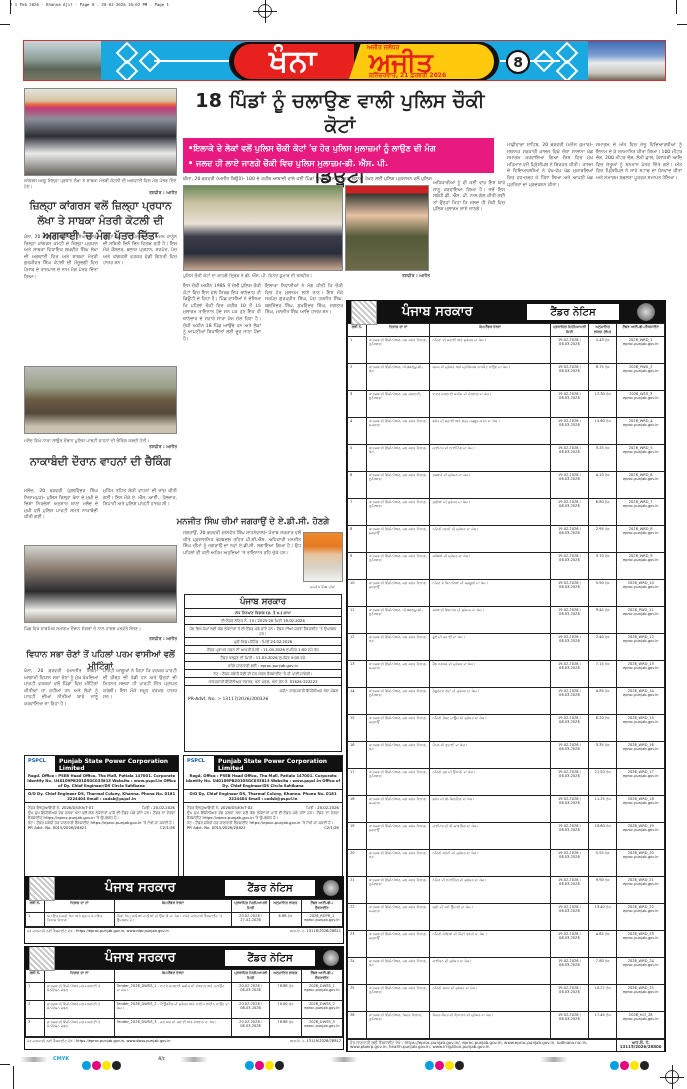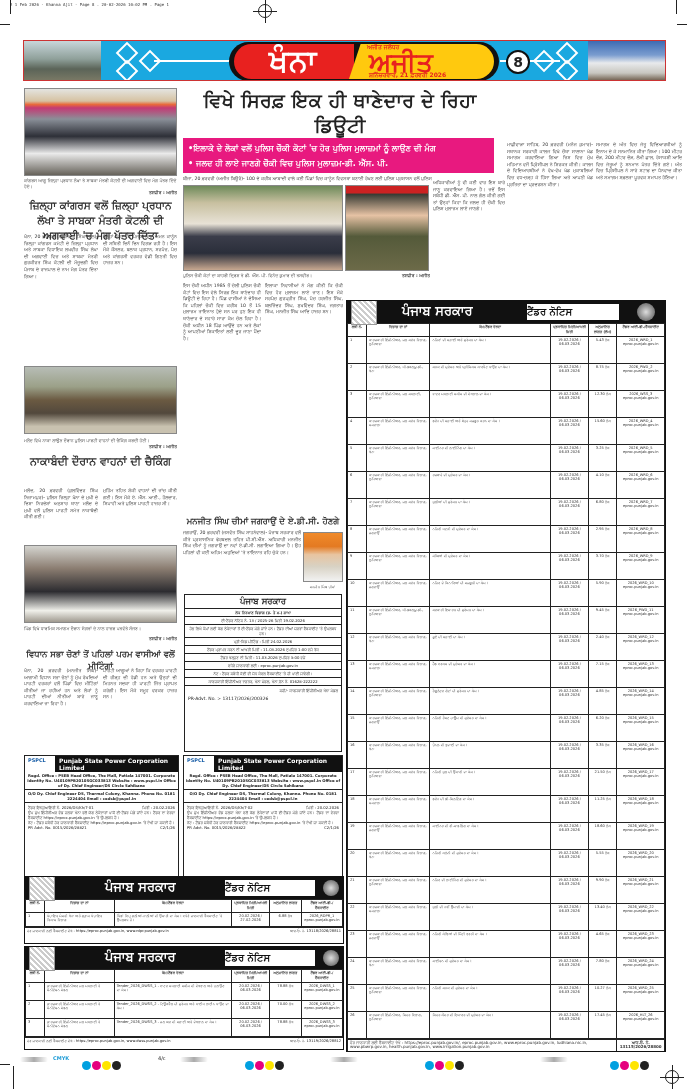--- a/index.html
+++ b/index.html
@@ -36,21 +36,21 @@
 .ph-police{background:linear-gradient(180deg,#b7bdb6 0%,#9ba088 30%,#6b5a42 50%,#52483c 70%,#c9c2b0 90%)}
 .ph-group{background:linear-gradient(180deg,#d4d4cf 0%,#8a7c70 30%,#2c2c30 60%,#f0f0ea 85%,#a09a90 100%)}
 .ph-building{background:linear-gradient(180deg,#6e8a5a 0%,#c8c0a0 20%,#e8e2d6 45%,#3b3d4a 60%,#2a2e3a 80%,#c8a890 100%)}
 .ph-officer{background:linear-gradient(180deg,#c22 0%,#c22 8%,#3a3c34 10%,#e6c2a4 35%,#545a3a 60%,#6c6a48 100%)}
 .ph-portrait{background:linear-gradient(180deg,#f08a2a 0%,#e47a22 28%,#e8c4a0 45%,#d8d2c4 70%,#f2f2f2 100%)}
 
 .tender{border:1px solid #111;background:#fff;overflow:hidden}
 .t-head{background:#111;color:#fff;position:relative}
 .t-head .emb{position:absolute;width:26px;height:26px;background:repeating-linear-gradient(45deg,#ccc 0 2px,#fff 2px 4px);border:1px solid #999}
 .t-head .gov{position:absolute;font-weight:bold;color:#fff}
-.t-head .notice{position:absolute;background:#fff;color:#111;font-weight:bold;}
+.t-head .notice{position:absolute;background:#fff;color:#111;font-weight:bold;text-align:center}
 .t-head .seal{position:absolute;border-radius:50%;background:radial-gradient(circle,#ddd 0,#777 70%,#444 100%)}
 table{border-collapse:collapse;width:100%;table-layout:fixed}
 td,th{border:1px solid #222;font-size:3.6px;line-height:4.8px;padding:1px 2px;vertical-align:top;color:#333;font-weight:normal;overflow:hidden}
 th{font-weight:bold;text-align:center}
 .foot-row td{font-size:4px}
 
 .pspcl{border:1px solid #222;background:#fff;overflow:hidden}
 .pspcl .ttl{background:#111;color:#fff;font-size:6px;font-weight:bold;padding:1px 4px;margin-left:30px}
 .pspcl .logo{position:absolute;left:3px;top:1px;font-size:5px;color:#1a5fa8;font-weight:bold}
 .pspcl .addr{font-size:3.8px;line-height:5px;text-align:center;font-weight:bold;border-bottom:1px solid #222;padding:1px}
@@ -111,41 +111,42 @@
 <div class="abs txt" style="left:103px;top:488px;width:74px;height:52px">ਮੁਹਿੰਮ ਤਹਿਤ ਸ਼ੱਕੀ ਵਾਹਨਾਂ ਦੀ ਜਾਂਚ ਕੀਤੀ ਗਈ। ਇਸ ਮੌਕੇ ਏ. ਐੱਸ. ਆਈ., ਹੌਲਦਾਰ, ਸਿਪਾਹੀ ਅਤੇ ਪੁਲਿਸ ਪਾਰਟੀ ਹਾਜ਼ਰ ਸੀ।</div>
 
 <div class="abs photo ph-group" style="left:24px;top:545px;width:153px;height:78px"></div>
 <div class="abs cap" style="left:24px;top:626px;width:153px;height:12px">ਪਿੰਡ ਵਿਖੇ ਧਾਰਮਿਕ ਸਮਾਗਮ ਦੌਰਾਨ ਸੰਗਤਾਂ ਦੇ ਨਾਲ ਹਾਜ਼ਰ ਪਤਵੰਤੇ ਸੱਜਣ।</div>
 <div class="abs cap" style="left:140px;top:636px;width:37px;text-align:right;font-weight:bold">ਤਸਵੀਰ : ਅਜੀਤ</div>
 <div class="abs h-sec" style="left:24px;top:648px;width:153px;font-size:8.5px;line-height:12px">ਵਿਧਾਨ ਸਭਾ ਚੋਣਾਂ ਤੋਂ ਪਹਿਲਾਂ ਪਰਮ ਵਾਸੀਆਂ ਵਲੋਂ ਮੀਟਿੰਗਾਂ</div>
 <div class="abs txt" style="left:24px;top:668px;width:74px;height:84px">ਖੰਨਾ, 20 ਫ਼ਰਵਰੀ (ਮਨਜੀਤ ਸਿੰਘ)- ਆਗਾਮੀ ਵਿਧਾਨ ਸਭਾ ਚੋਣਾਂ ਨੂੰ ਮੁੱਖ ਰੱਖਦਿਆਂ ਪਾਰਟੀ ਵਰਕਰਾਂ ਵਲੋਂ ਪਿੰਡਾਂ ਵਿਚ ਮੀਟਿੰਗਾਂ ਕੀਤੀਆਂ ਜਾ ਰਹੀਆਂ ਹਨ ਅਤੇ ਲੋਕਾਂ ਨੂੰ ਪਾਰਟੀ ਦੀਆਂ ਨੀਤੀਆਂ ਬਾਰੇ ਜਾਣੂ ਕਰਵਾਇਆ ਜਾ ਰਿਹਾ ਹੈ।</div>
 <div class="abs txt" style="left:103px;top:668px;width:74px;height:84px">ਪਾਰਟੀ ਆਗੂਆਂ ਨੇ ਕਿਹਾ ਕਿ ਵਰਕਰ ਪਾਰਟੀ ਦੀ ਰੀੜ੍ਹ ਦੀ ਹੱਡੀ ਹਨ ਅਤੇ ਉਨ੍ਹਾਂ ਦੀ ਮਿਹਨਤ ਸਦਕਾ ਹੀ ਪਾਰਟੀ ਜਿੱਤ ਪ੍ਰਾਪਤ ਕਰੇਗੀ। ਇਸ ਮੌਕੇ ਸਮੂਹ ਵਰਕਰ ਹਾਜ਼ਰ ਸਨ।</div>
 
 <div class="abs h-main">
+  <div>18 ਪਿੰਡਾਂ ਨੂੰ ਚਲਾਉਣ ਵਾਲੀ ਪੁਲਿਸ ਚੌਕੀ ਕੋਟਾਂ</div>
   <div>ਵਿਖੇ ਸਿਰਫ਼ ਇਕ ਹੀ ਥਾਣੇਦਾਰ ਦੇ ਰਿਹਾ ਡਿਊਟੀ</div>
 </div>
 <div class="abs pink">
   <div>•ਇਲਾਕੇ ਦੇ ਲੋਕਾਂ ਵਲੋਂ ਪੁਲਿਸ ਚੌਕੀ ਕੋਟਾਂ 'ਚ ਹੋਰ ਪੁਲਿਸ ਮੁਲਾਜ਼ਮਾਂ ਨੂੰ ਲਾਉਣ ਦੀ ਮੰਗ</div>
   <div>• ਜਲਦ ਹੀ ਲਾਏ ਜਾਣਗੇ ਚੌਕੀ ਵਿਚ ਪੁਲਿਸ ਮੁਲਾਜ਼ਮ-ਡੀ. ਐੱਸ. ਪੀ.</div>
 </div>
 <div class="abs txt" style="left:183px;top:176px;width:250px;height:7px;white-space:nowrap">ਬੀਜਾ, 20 ਫ਼ਰਵਰੀ (ਅਜੀਤ ਬਿਊਰੋ)- 100 ਦੇ ਕਰੀਬ ਆਬਾਦੀ ਵਾਲੇ ਕਈ ਪਿੰਡਾਂ ਵਿਚ ਕਾਨੂੰਨ ਵਿਵਸਥਾ ਬਣਾਈ ਰੱਖਣ ਲਈ ਪੁਲਿਸ ਪ੍ਰਸ਼ਾਸਨ ਵਲੋਂ ਪੁਲਿਸ ਚੌਕੀ ਸਥਾਪਿਤ ਕੀਤੀ ਗਈ ਹੈ।</div>
 <div class="abs photo ph-building" style="left:183px;top:185px;width:160px;height:86px"></div>
 <div class="abs photo ph-officer" style="left:345px;top:185px;width:84px;height:86px"></div>
 <div class="abs cap" style="left:183px;top:273px;width:180px;white-space:nowrap">ਪੁਲਿਸ ਚੌਕੀ ਕੋਟਾਂ ਦਾ ਬਾਹਰੀ ਦ੍ਰਿਸ਼ ਤੇ ਡੀ. ਐੱਸ. ਪੀ. ਵਿਨੋਦ ਕੁਮਾਰ ਦੀ ਤਸਵੀਰ।</div>
 <div class="abs cap" style="left:390px;top:273px;width:40px;text-align:right;font-weight:bold">ਤਸਵੀਰ : ਅਜੀਤ</div>
 <div class="abs txt" style="left:183px;top:283px;width:78px;height:228px">ਇਸ ਚੌਕੀ ਅਧੀਨ 1985 ਤੋਂ ਚੱਲੀ ਪੁਲਿਸ ਚੌਕੀ ਕੋਟਾਂ ਵਿਚ ਇਸ ਵੇਲੇ ਸਿਰਫ਼ ਇਕ ਥਾਣੇਦਾਰ ਹੀ ਡਿਊਟੀ ਦੇ ਰਿਹਾ ਹੈ। ਪਿੰਡ ਵਾਸੀਆਂ ਨੇ ਦੱਸਿਆ ਕਿ ਪਹਿਲਾਂ ਚੌਕੀ ਵਿਚ ਕਰੀਬ 10 ਤੋਂ 15 ਮੁਲਾਜ਼ਮ ਤਾਇਨਾਤ ਹੁੰਦੇ ਸਨ ਪਰ ਹੁਣ ਇਕ ਹੀ ਥਾਣੇਦਾਰ ਦੇ ਸਹਾਰੇ ਸਾਰਾ ਕੰਮ ਚੱਲ ਰਿਹਾ ਹੈ। ਚੌਕੀ ਅਧੀਨ 18 ਪਿੰਡ ਆਉਂਦੇ ਹਨ ਅਤੇ ਲੋਕਾਂ ਨੂੰ ਆਪਣੀਆਂ ਸ਼ਿਕਾਇਤਾਂ ਲਈ ਦੂਰ ਜਾਣਾ ਪੈਂਦਾ ਹੈ।</div>
 <div class="abs txt" style="left:265px;top:283px;width:78px;height:228px">ਇਲਾਕਾ ਨਿਵਾਸੀਆਂ ਨੇ ਮੰਗ ਕੀਤੀ ਕਿ ਚੌਕੀ ਵਿਚ ਹੋਰ ਮੁਲਾਜ਼ਮ ਲਾਏ ਜਾਣ। ਇਸ ਮੌਕੇ ਸਰਪੰਚ ਗੁਰਪ੍ਰੀਤ ਸਿੰਘ, ਪੰਚ ਹਰਜੀਤ ਸਿੰਘ, ਬਲਜਿੰਦਰ ਸਿੰਘ, ਸੁਖਵਿੰਦਰ ਸਿੰਘ, ਜਗਤਾਰ ਸਿੰਘ, ਮਨਜੀਤ ਸਿੰਘ ਆਦਿ ਹਾਜ਼ਰ ਸਨ।</div>
 <div class="abs txt" style="left:433px;top:180px;width:72px;height:116px">ਅਧਿਕਾਰੀਆਂ ਨੂੰ ਵੀ ਕਈ ਵਾਰ ਇਸ ਬਾਰੇ ਜਾਣੂ ਕਰਵਾਇਆ ਗਿਆ ਹੈ। ਜਦੋਂ ਇਸ ਸਬੰਧੀ ਡੀ. ਐੱਸ. ਪੀ. ਨਾਲ ਗੱਲ ਕੀਤੀ ਗਈ ਤਾਂ ਉਨ੍ਹਾਂ ਕਿਹਾ ਕਿ ਜਲਦ ਹੀ ਚੌਕੀ ਵਿਚ ਪੁਲਿਸ ਮੁਲਾਜ਼ਮ ਲਾਏ ਜਾਣਗੇ।</div>
 
 <div class="abs h-right">
 </div>
 <div class="abs txt" style="left:507px;top:142px;width:86px;height:158px">ਮਾਛੀਵਾੜਾ ਸਾਹਿਬ, 20 ਫ਼ਰਵਰੀ (ਮਨੋਜ ਕੁਮਾਰ)- ਸਥਾਨਕ ਸਰਕਾਰੀ ਕਾਲਜ ਵਿਖੇ ਚੌਥਾ ਸਾਲਾਨਾ ਖੇਡ ਸਮਾਗਮ ਕਰਵਾਇਆ ਗਿਆ ਜਿਸ ਵਿਚ ਮੁੱਖ ਮਹਿਮਾਨ ਵਜੋਂ ਪ੍ਰਿੰਸੀਪਲ ਨੇ ਸ਼ਿਰਕਤ ਕੀਤੀ। ਕਾਲਜ ਦੇ ਵਿਦਿਆਰਥੀਆਂ ਨੇ ਵੱਖ-ਵੱਖ ਖੇਡ ਮੁਕਾਬਲਿਆਂ ਵਿਚ ਵਧ-ਚੜ੍ਹ ਕੇ ਹਿੱਸਾ ਲਿਆ ਅਤੇ ਆਪਣੀ ਖੇਡ ਪ੍ਰਤਿਭਾ ਦਾ ਪ੍ਰਦਰਸ਼ਨ ਕੀਤਾ।</div>
 <div class="abs txt" style="left:596px;top:142px;width:86px;height:158px">ਸਮਾਗਮ ਦੇ ਅੰਤ ਵਿਚ ਜੇਤੂ ਵਿਦਿਆਰਥੀਆਂ ਨੂੰ ਇਨਾਮ ਦੇ ਕੇ ਸਨਮਾਨਿਤ ਕੀਤਾ ਗਿਆ। 100 ਮੀਟਰ ਦੌੜ, 200 ਮੀਟਰ ਦੌੜ, ਲੰਮੀ ਛਾਲ, ਰੱਸਾਕਸ਼ੀ ਆਦਿ ਵਿਚ ਜੇਤੂਆਂ ਨੂੰ ਸਨਮਾਨ ਪੱਤਰ ਦਿੱਤੇ ਗਏ। ਅੰਤ ਵਿਚ ਪ੍ਰਿੰਸੀਪਲ ਨੇ ਸਾਰੇ ਸਟਾਫ਼ ਦਾ ਧੰਨਵਾਦ ਕੀਤਾ ਅਤੇ ਸਮਾਗਮ ਸਫ਼ਲਤਾ ਪੂਰਵਕ ਸਮਾਪਤ ਹੋਇਆ।</div>
 
-<div class="abs h-sec" style="left:183px;top:515px;width:160px;font-size:8.5px;line-height:12px">ਮਨਜੀਤ ਸਿੰਘ ਚੀਮਾਂ ਜਗਰਾਉਂ ਦੇ ਏ.ਡੀ.ਸੀ. ਹੋਣਗੇ</div>
+<div class="abs h-sec" style="left:173px;top:515px;width:160px;font-size:8.5px;line-height:12px">ਮਨਜੀਤ ਸਿੰਘ ਚੀਮਾਂ ਜਗਰਾਉਂ ਦੇ ਏ.ਡੀ.ਸੀ. ਹੋਣਗੇ</div>
 <div class="abs txt" style="left:183px;top:530px;width:118px;height:56px">ਜਗਰਾਉਂ, 20 ਫ਼ਰਵਰੀ (ਜਸਵੰਤ ਸਿੰਘ ਸਾਹਨੇਵਾਲ)- ਪੰਜਾਬ ਸਰਕਾਰ ਵਲੋਂ ਕੀਤੇ ਪ੍ਰਸ਼ਾਸਨਿਕ ਫੇਰਬਦਲ ਤਹਿਤ ਪੀ.ਸੀ.ਐੱਸ. ਅਧਿਕਾਰੀ ਮਨਜੀਤ ਸਿੰਘ ਚੀਮਾਂ ਨੂੰ ਜਗਰਾਉਂ ਦਾ ਨਵਾਂ ਏ.ਡੀ.ਸੀ. ਲਗਾਇਆ ਗਿਆ ਹੈ। ਉਹ ਪਹਿਲਾਂ ਵੀ ਕਈ ਅਹਿਮ ਅਹੁਦਿਆਂ 'ਤੇ ਤਾਇਨਾਤ ਰਹਿ ਚੁੱਕੇ ਹਨ।</div>
 <div class="abs photo ph-portrait" style="left:303px;top:532px;width:40px;height:50px"></div>
 <div class="abs cap" style="left:300px;top:584px;width:45px;text-align:center;font-size:3.6px">ਮਨਜੀਤ ਸਿੰਘ ਚੀਮਾਂ</div>
 
 <div class="abs prbox" style="left:184px;top:594px;width:158px;height:158px">
   <div class="row" style="font-size:8.5px;line-height:11px;font-weight:bold">ਪੰਜਾਬ ਸਰਕਾਰ</div>
   <div class="row" style="font-weight:bold">ਲੋਕ ਨਿਰਮਾਣ ਵਿਭਾਗ (ਭ. ਤੇ ਮ.) ਸ਼ਾਖਾ</div>
   <div class="row">ਈ-ਟੈਂਡਰ ਨੋਟਿਸ ਨੰ. 13 / 2025-26 ਮਿਤੀ 19.02.2026</div>
   <div class="row">ਹੇਠ ਲਿਖੇ ਕੰਮਾਂ ਲਈ ਯੋਗ ਠੇਕੇਦਾਰਾਂ ਤੋਂ ਈ-ਟੈਂਡਰ ਮੰਗੇ ਜਾਂਦੇ ਹਨ। ਟੈਂਡਰ ਦੀਆਂ ਸ਼ਰਤਾਂ ਵੈੱਬਸਾਈਟ 'ਤੇ ਉਪਲਬਧ ਹਨ।</div>
   <div class="row">ਪ੍ਰੀ-ਬਿਡ ਮੀਟਿੰਗ : ਮਿਤੀ 24.02.2026</div>

